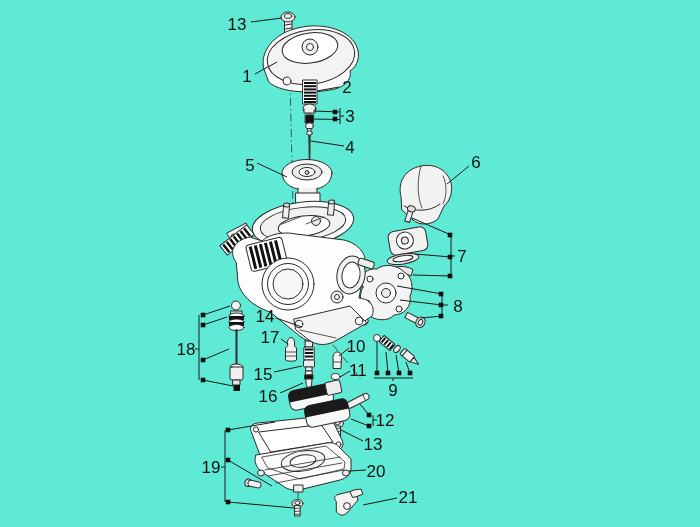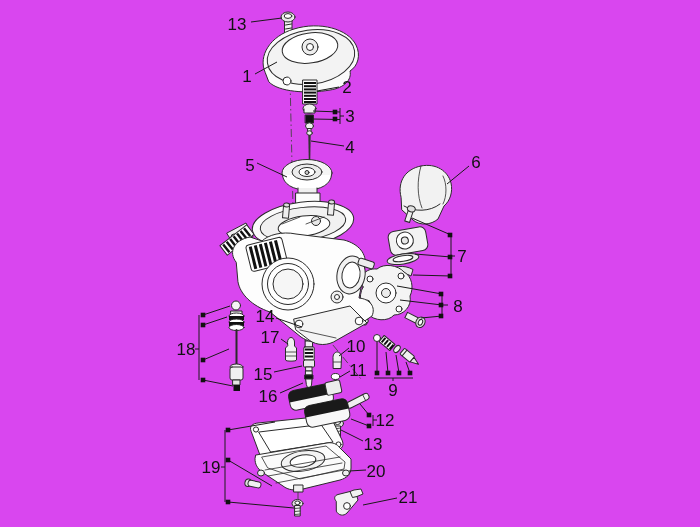--- a/index.html
+++ b/index.html
@@ -1,16 +1,16 @@
 <!DOCTYPE html>
 <html><head>
 <meta charset="utf-8">
 <style>
   html,body{margin:0;padding:0;background:#ffffff;}
-  .canvas{position:relative;width:700px;height:527px;background:#d946ef;overflow:hidden;}
+  .canvas{position:relative;width:700px;height:527px;background:#5eead4;overflow:hidden;}
   svg{position:absolute;left:0;top:0;}
   .callout-label{font-family:"Liberation Sans","DejaVu Sans",sans-serif;font-size:17px;fill:#111;}
 </style>
 </head>
 <body>
 
 <div class="canvas">
 <svg width="700" height="527" viewBox="0 0 700 527">
 
   <g stroke="#444" stroke-width="0.9" fill="none" stroke-dasharray="8 3 1.5 3">

